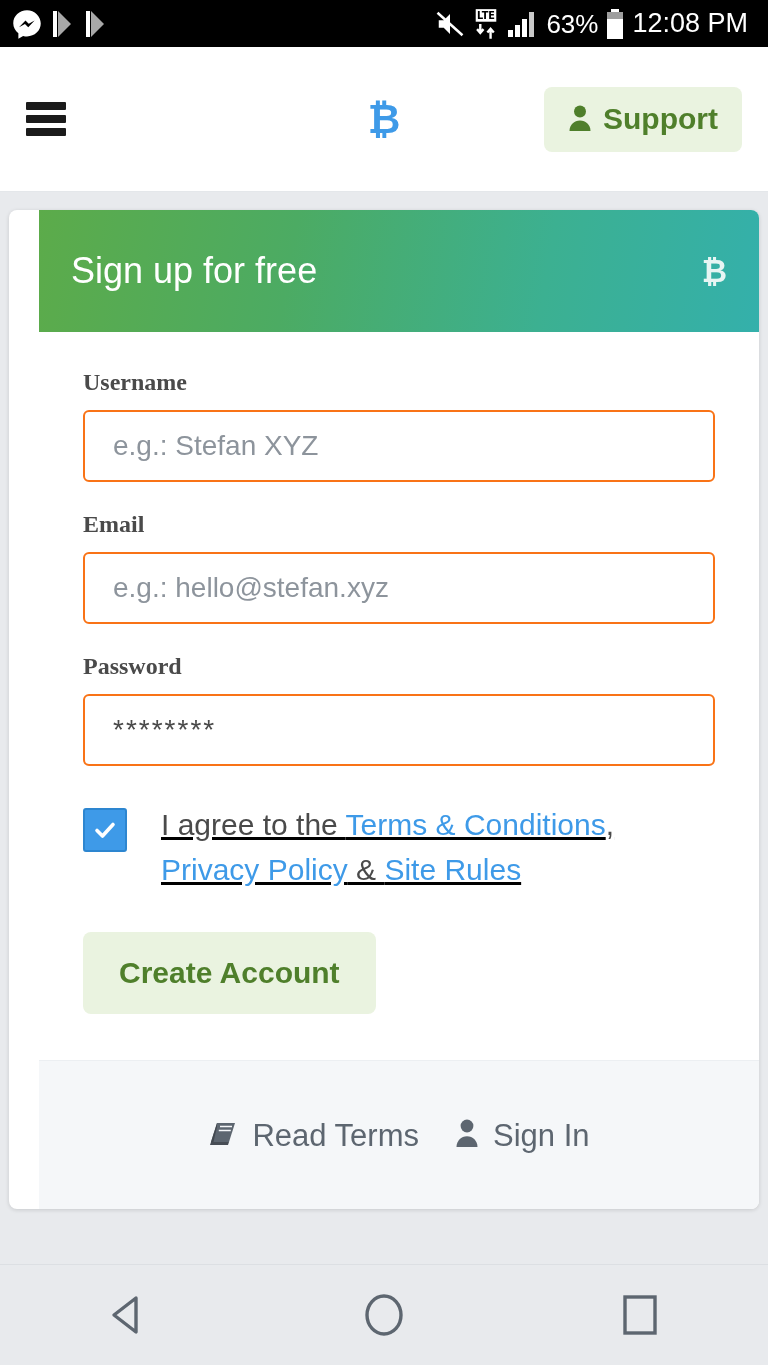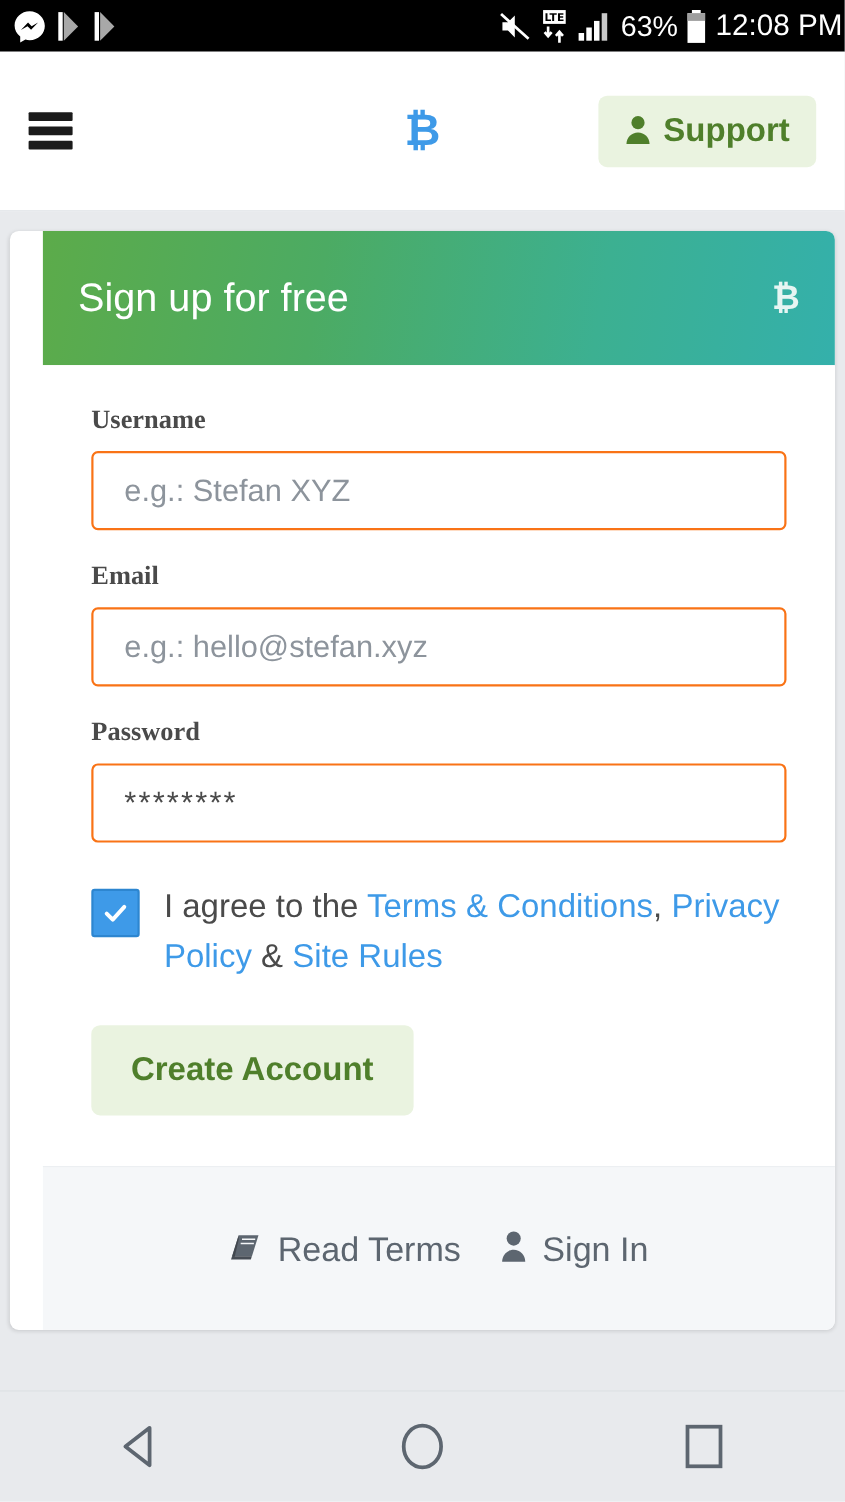--- a/index.html
+++ b/index.html
@@ -23,21 +23,21 @@
     background: #e8eaed;
   }
 
   
   .status-bar {
     height: 47px;
     background: #000000;
     display: flex;
     align-items: center;
     justify-content: space-between;
-    padding: 0 2px 0 12px;
+    padding: 0 20px 0 12px;
     box-sizing: border-box;
     flex: none;
   }
   .status-left {
     display: flex;
     align-items: center;
     gap: 9px;
   }
   .status-right {
     display: flex;
@@ -212,22 +212,23 @@
   .field-block.pw { margin-bottom: 36px; }
   .pw-input {
     letter-spacing: 2px;
     color: #4a4a4a;
   }
 
   
   .terms-row {
     display: flex;
     align-items: flex-start;
-    gap: 0;
+    gap: 12px;
     margin-bottom: 40px;
+    text-decoration: underline;
   }
   .checkbox {
     width: 40px;
     height: 40px;
     background: #3e9ae8;
     border: 2px solid #2d86d0;
     border-radius: 3px;
     flex: none;
     display: flex;
     align-items: center;

